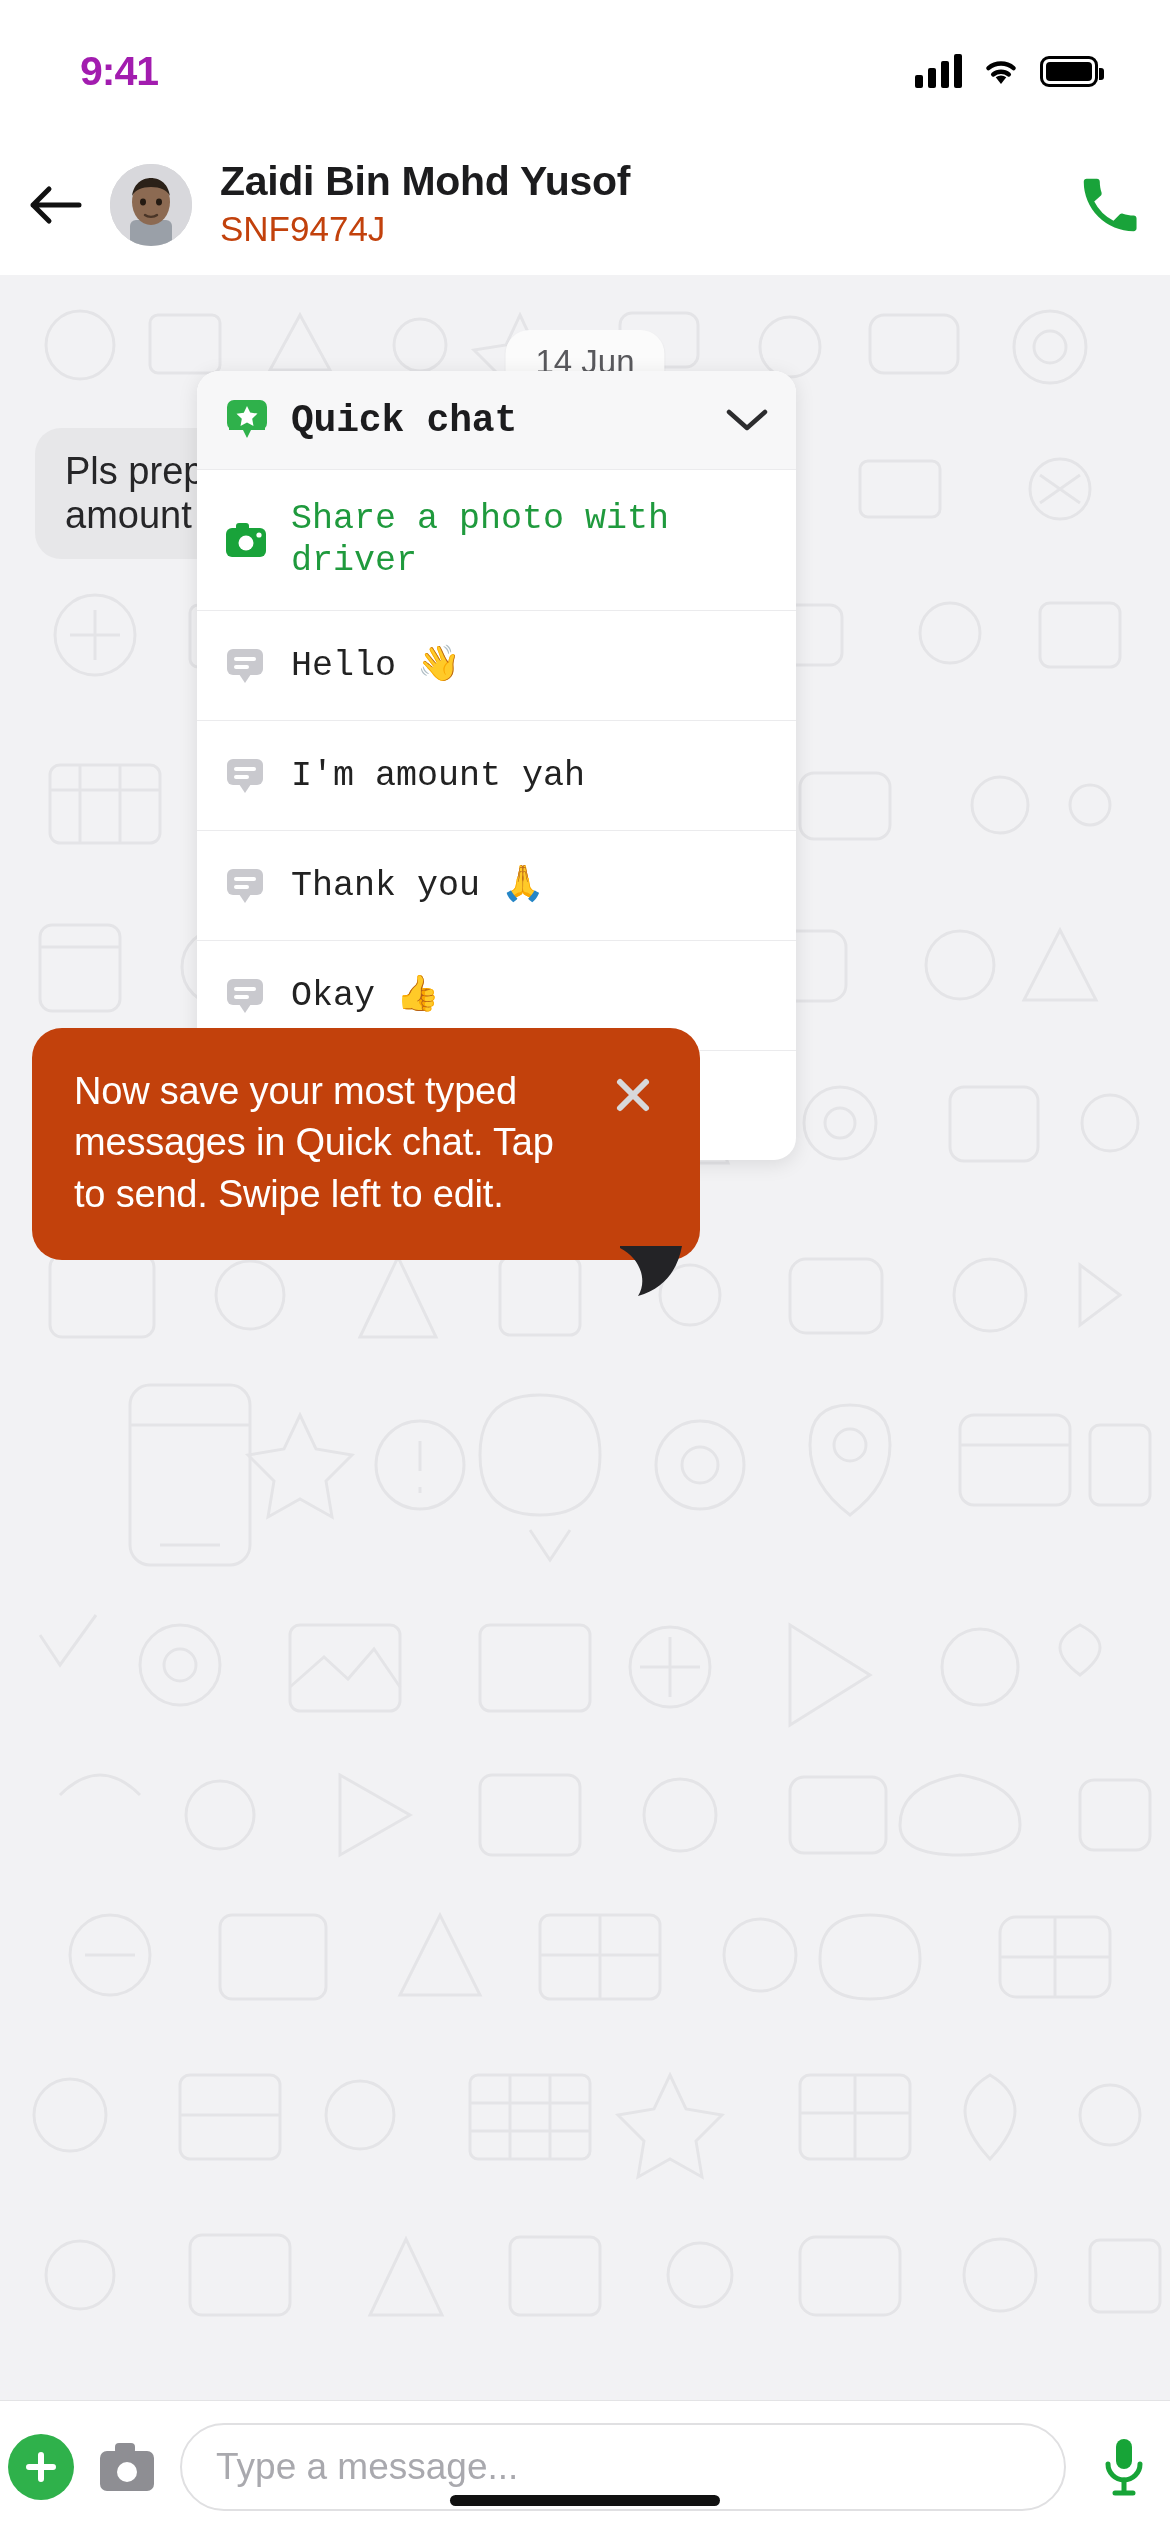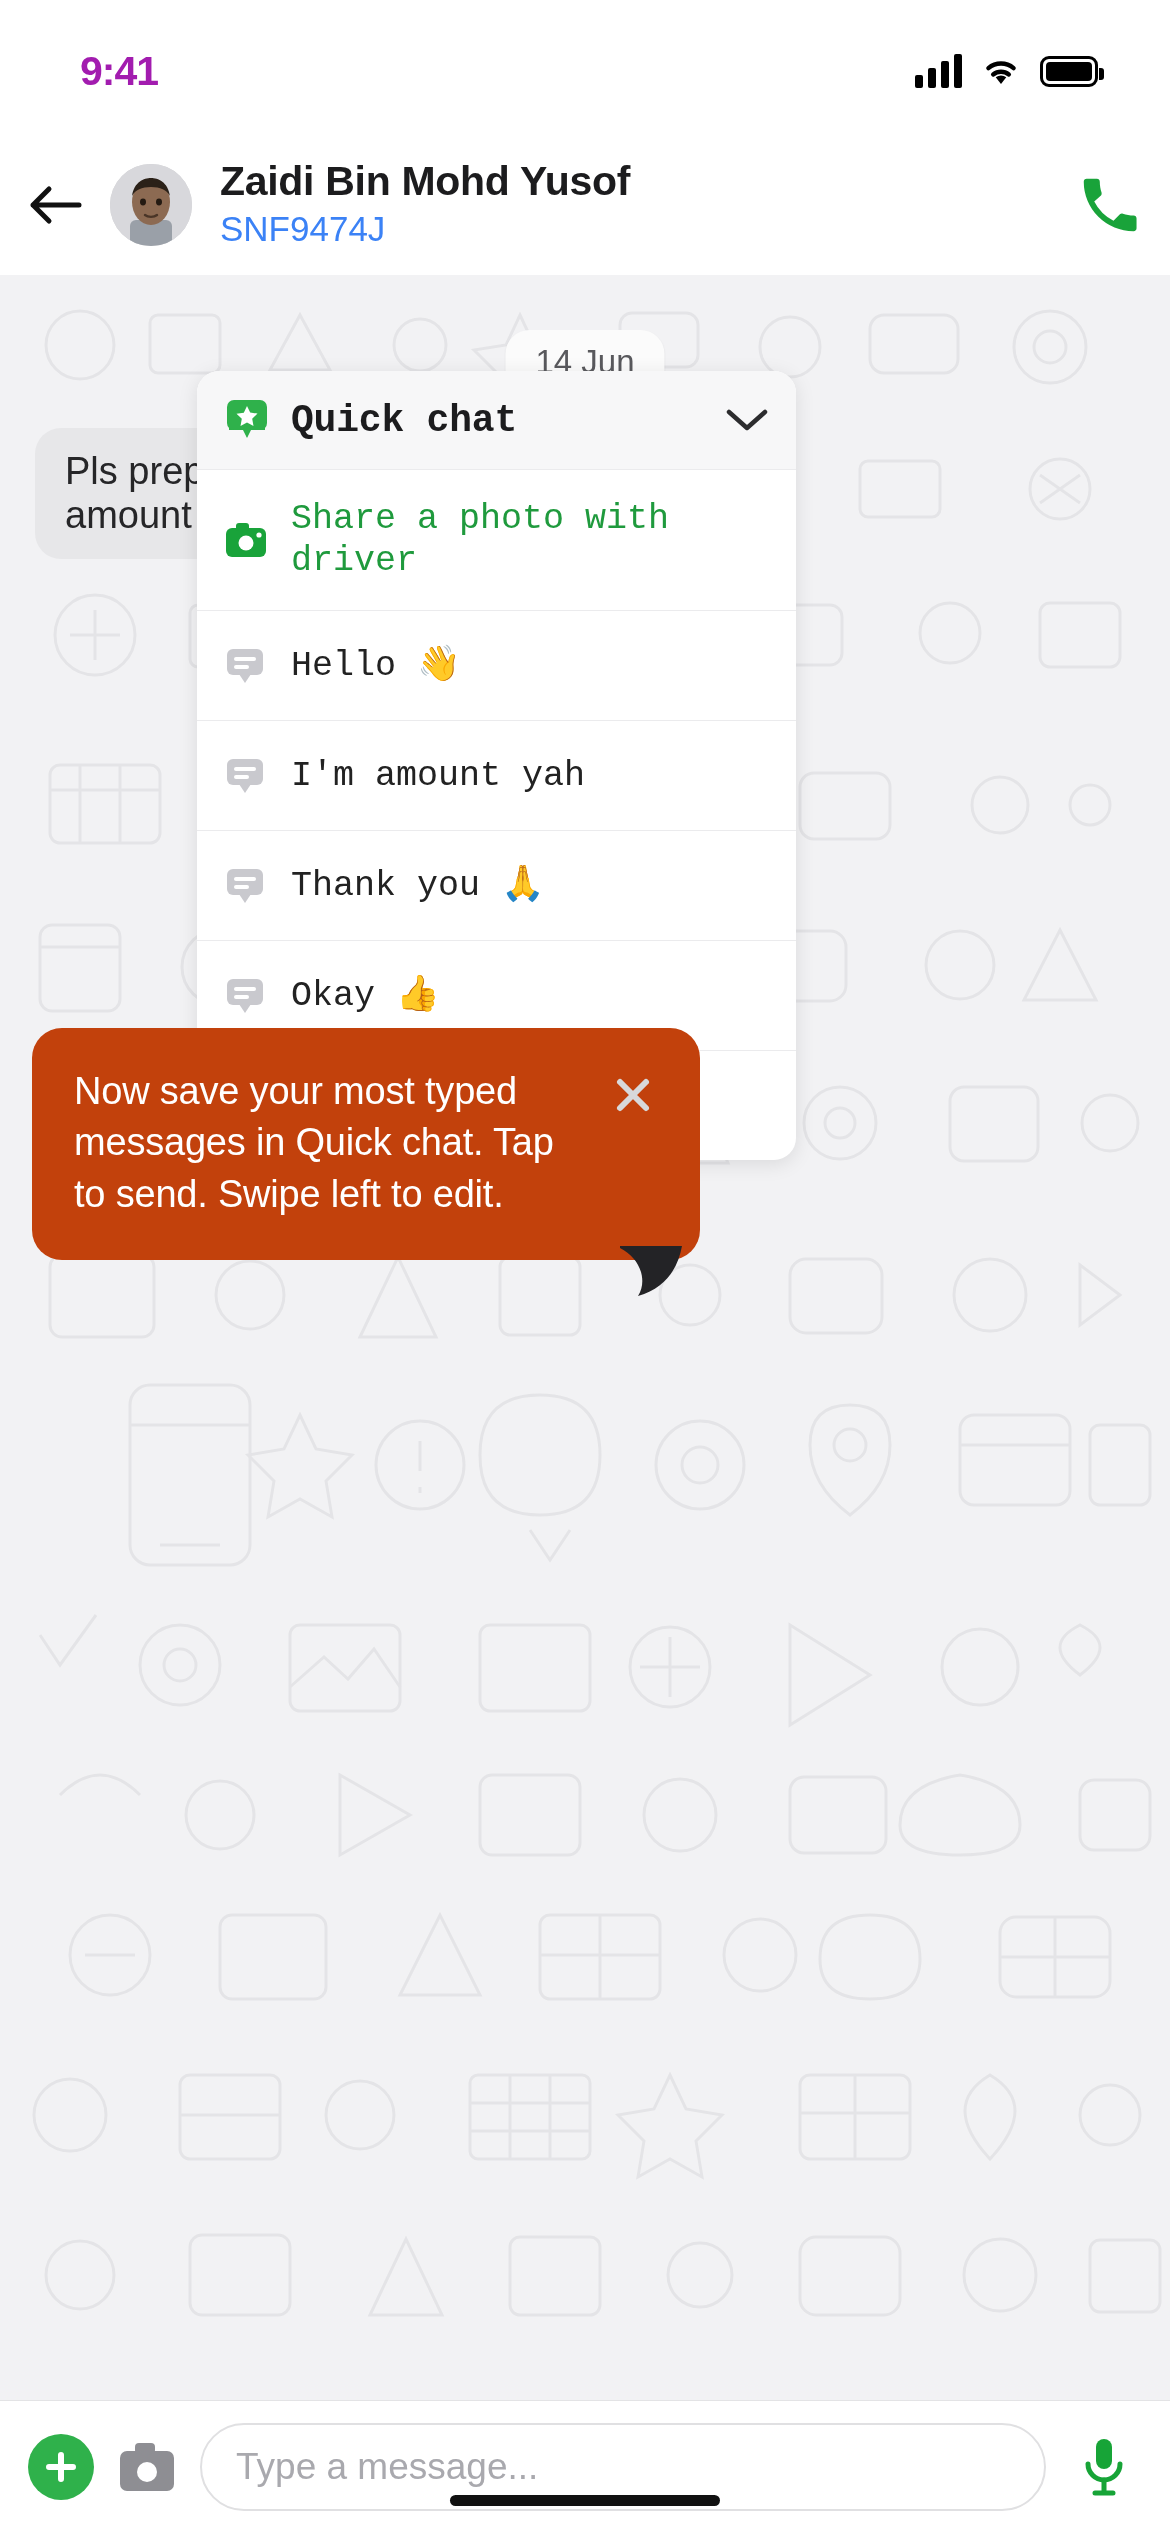--- a/index.html
+++ b/index.html
@@ -55,21 +55,21 @@
   .avatar {
     width:82px; height:82px; border-radius:50%; overflow:hidden;
     background:#cfcfd2; margin-left:0px; flex:none; position:relative;
   }
   .avatar svg { display:block; }
   .head-text { margin-left:28px; flex:1; }
   .head-name {
     font-size:41px; font-weight:bold; color:#1c1c1e; line-height:1.12;
     letter-spacing:-0.3px;
   }
-  .head-sub { font-size:35px; color:#3b82f6; line-height:1.2; margin-top:3px; }
+  .head-sub { font-size:35px; color:#c2410c; line-height:1.2; margin-top:3px; }
   .call-btn {
     width:120px; height:125px; display:flex; align-items:center; justify-content:center;
     cursor:pointer;
   }
 
   
   .chat {
     position:absolute; top:275px; left:0; width:1170px; height:2125px;
     background:#f2f2f4; overflow:hidden;
   }
@@ -133,21 +133,21 @@
   }
   .tt-tail {
     position:absolute; right:8px; bottom:-38px; width:72px; height:52px;
     overflow:hidden;
   }
 
   
   .inputbar {
     position:absolute; bottom:0; left:0; width:1170px; height:132px;
     background:#fff; border-top:1px solid #e3e3e5;
-    display:flex; align-items:center; padding:0 28px; gap:20px; z-index:45;
+    display:flex; align-items:center; padding:0 8px; gap:20px; z-index:45;
   }
   .plus-btn {
     width:66px; height:66px; border-radius:50%; background:#2fb14b;
     display:flex; align-items:center; justify-content:center; flex:none; cursor:pointer;
   }
   .cam-btn { width:66px; height:66px; display:flex; align-items:center; justify-content:center; flex:none; cursor:pointer;}
   .msg-input {
     flex:1; height:88px; border:2px solid #e0e0e2; border-radius:44px;
     background:#fff; padding:0 34px; font-size:37px; color:#333;
     font-family:"Liberation Sans", sans-serif; outline:none;

